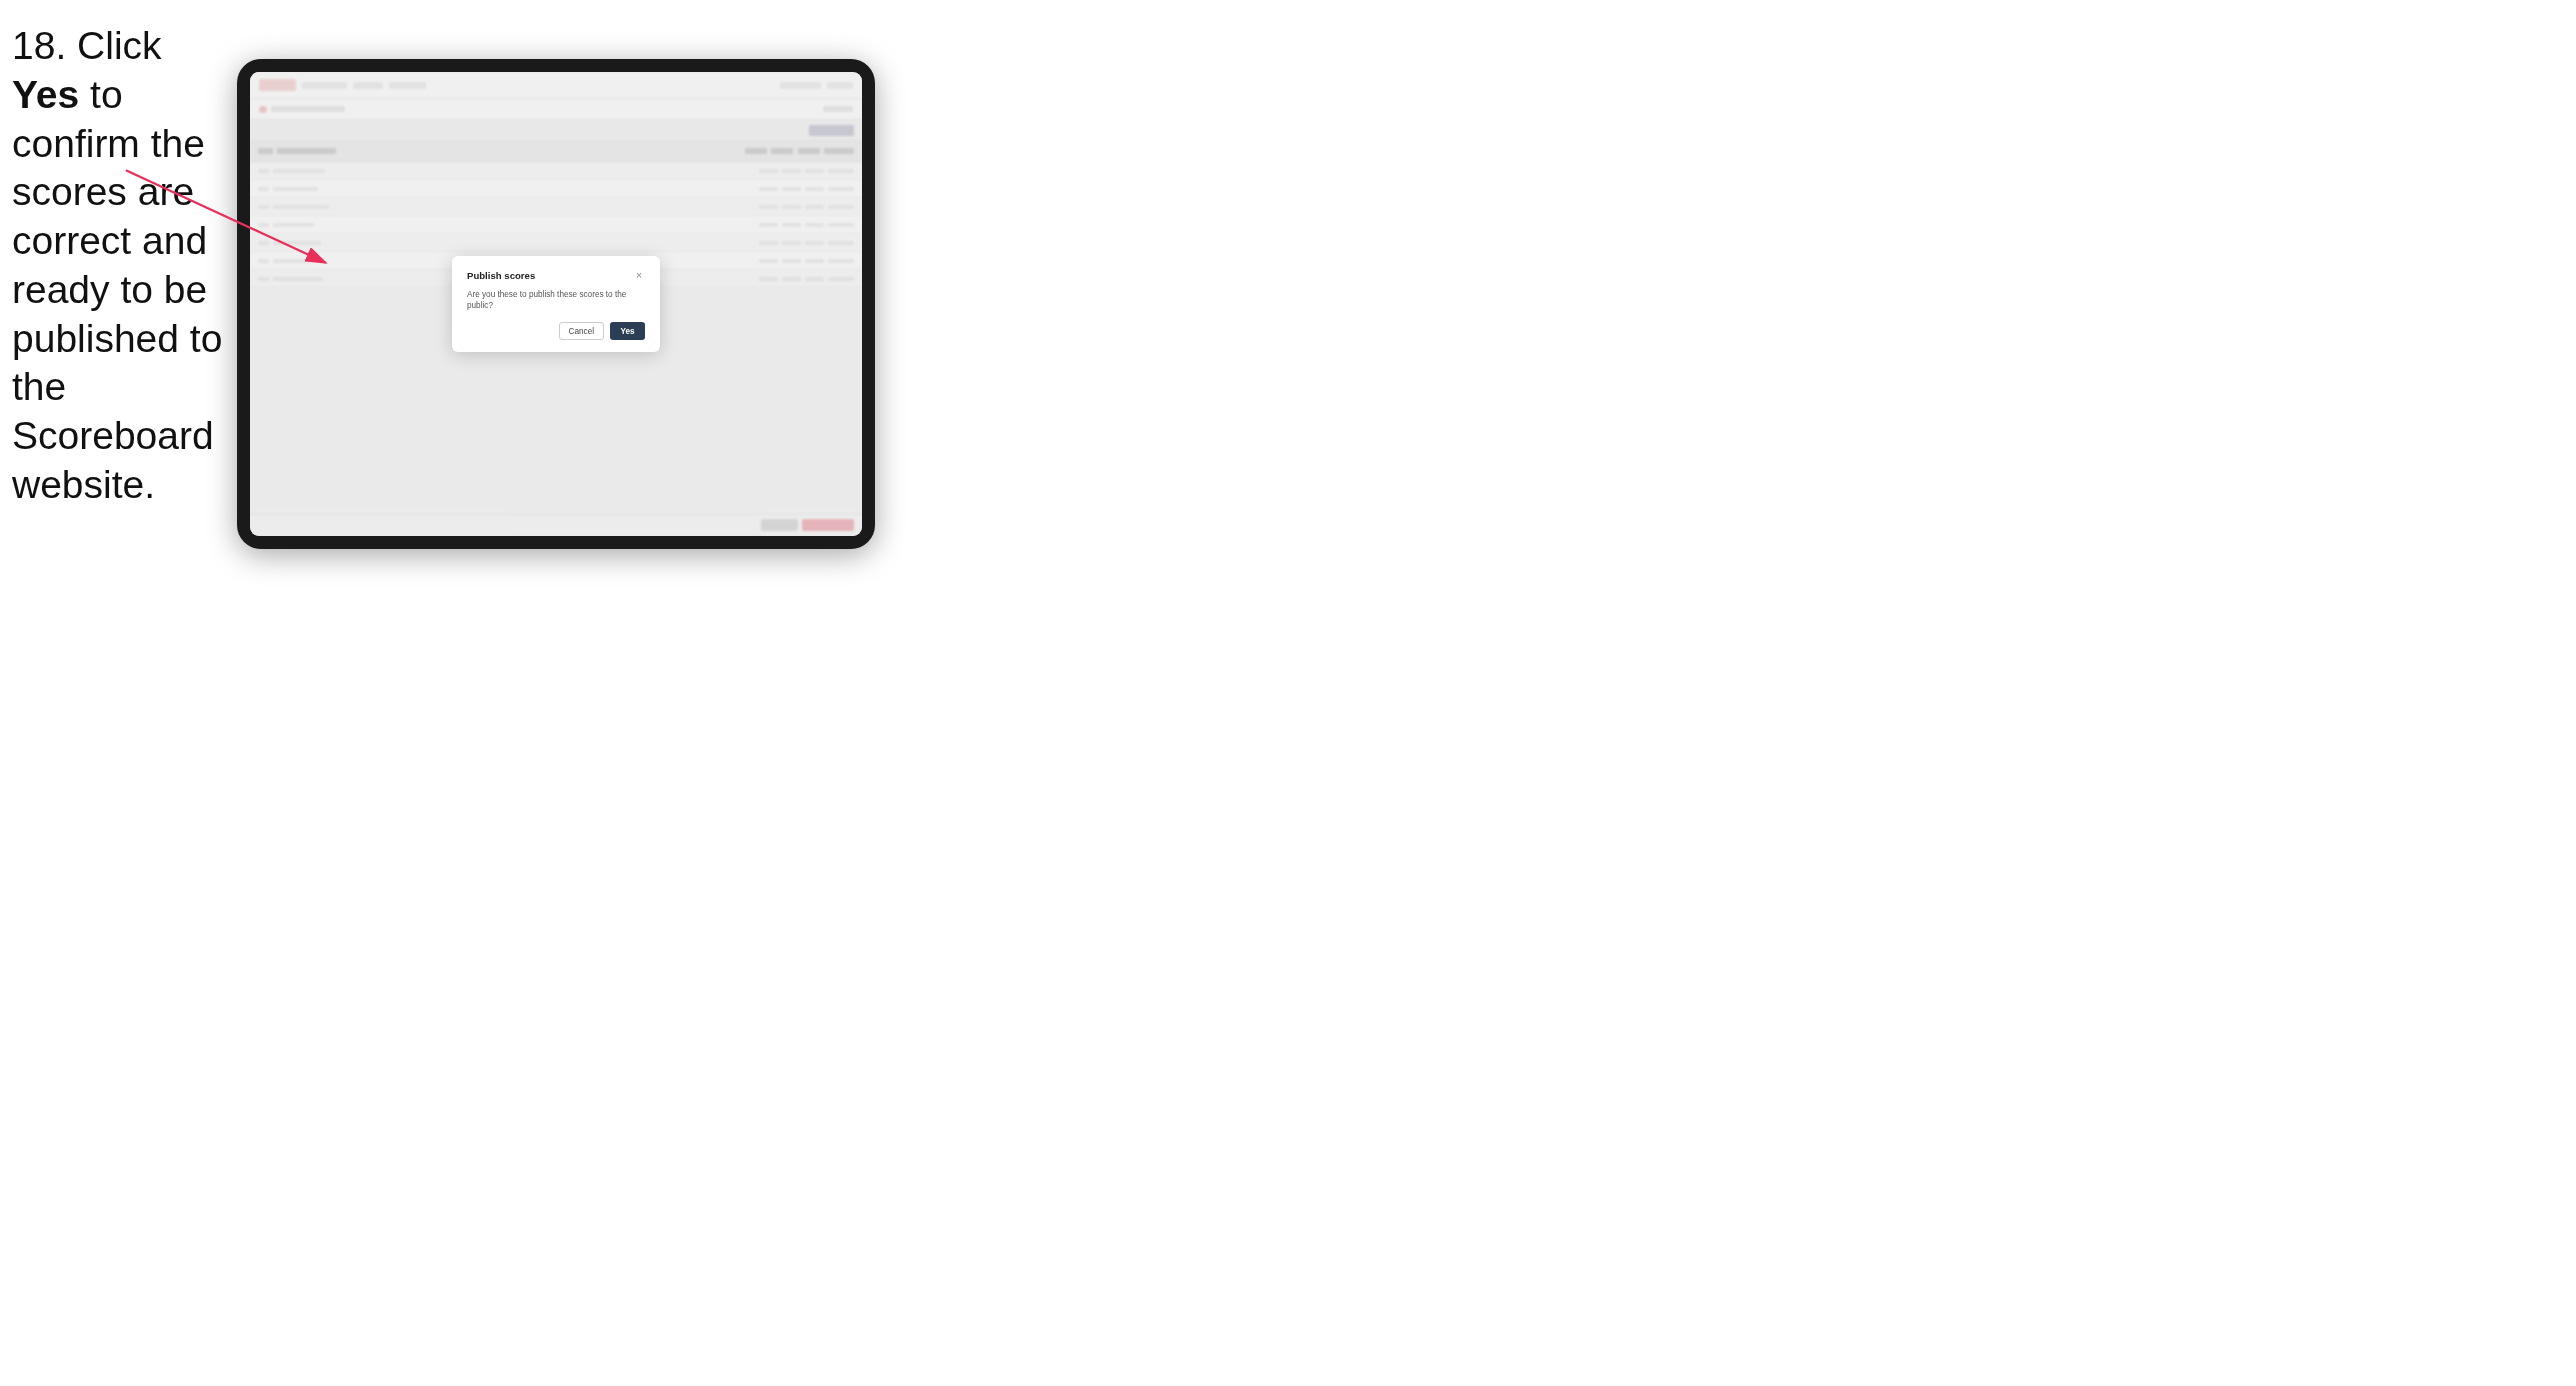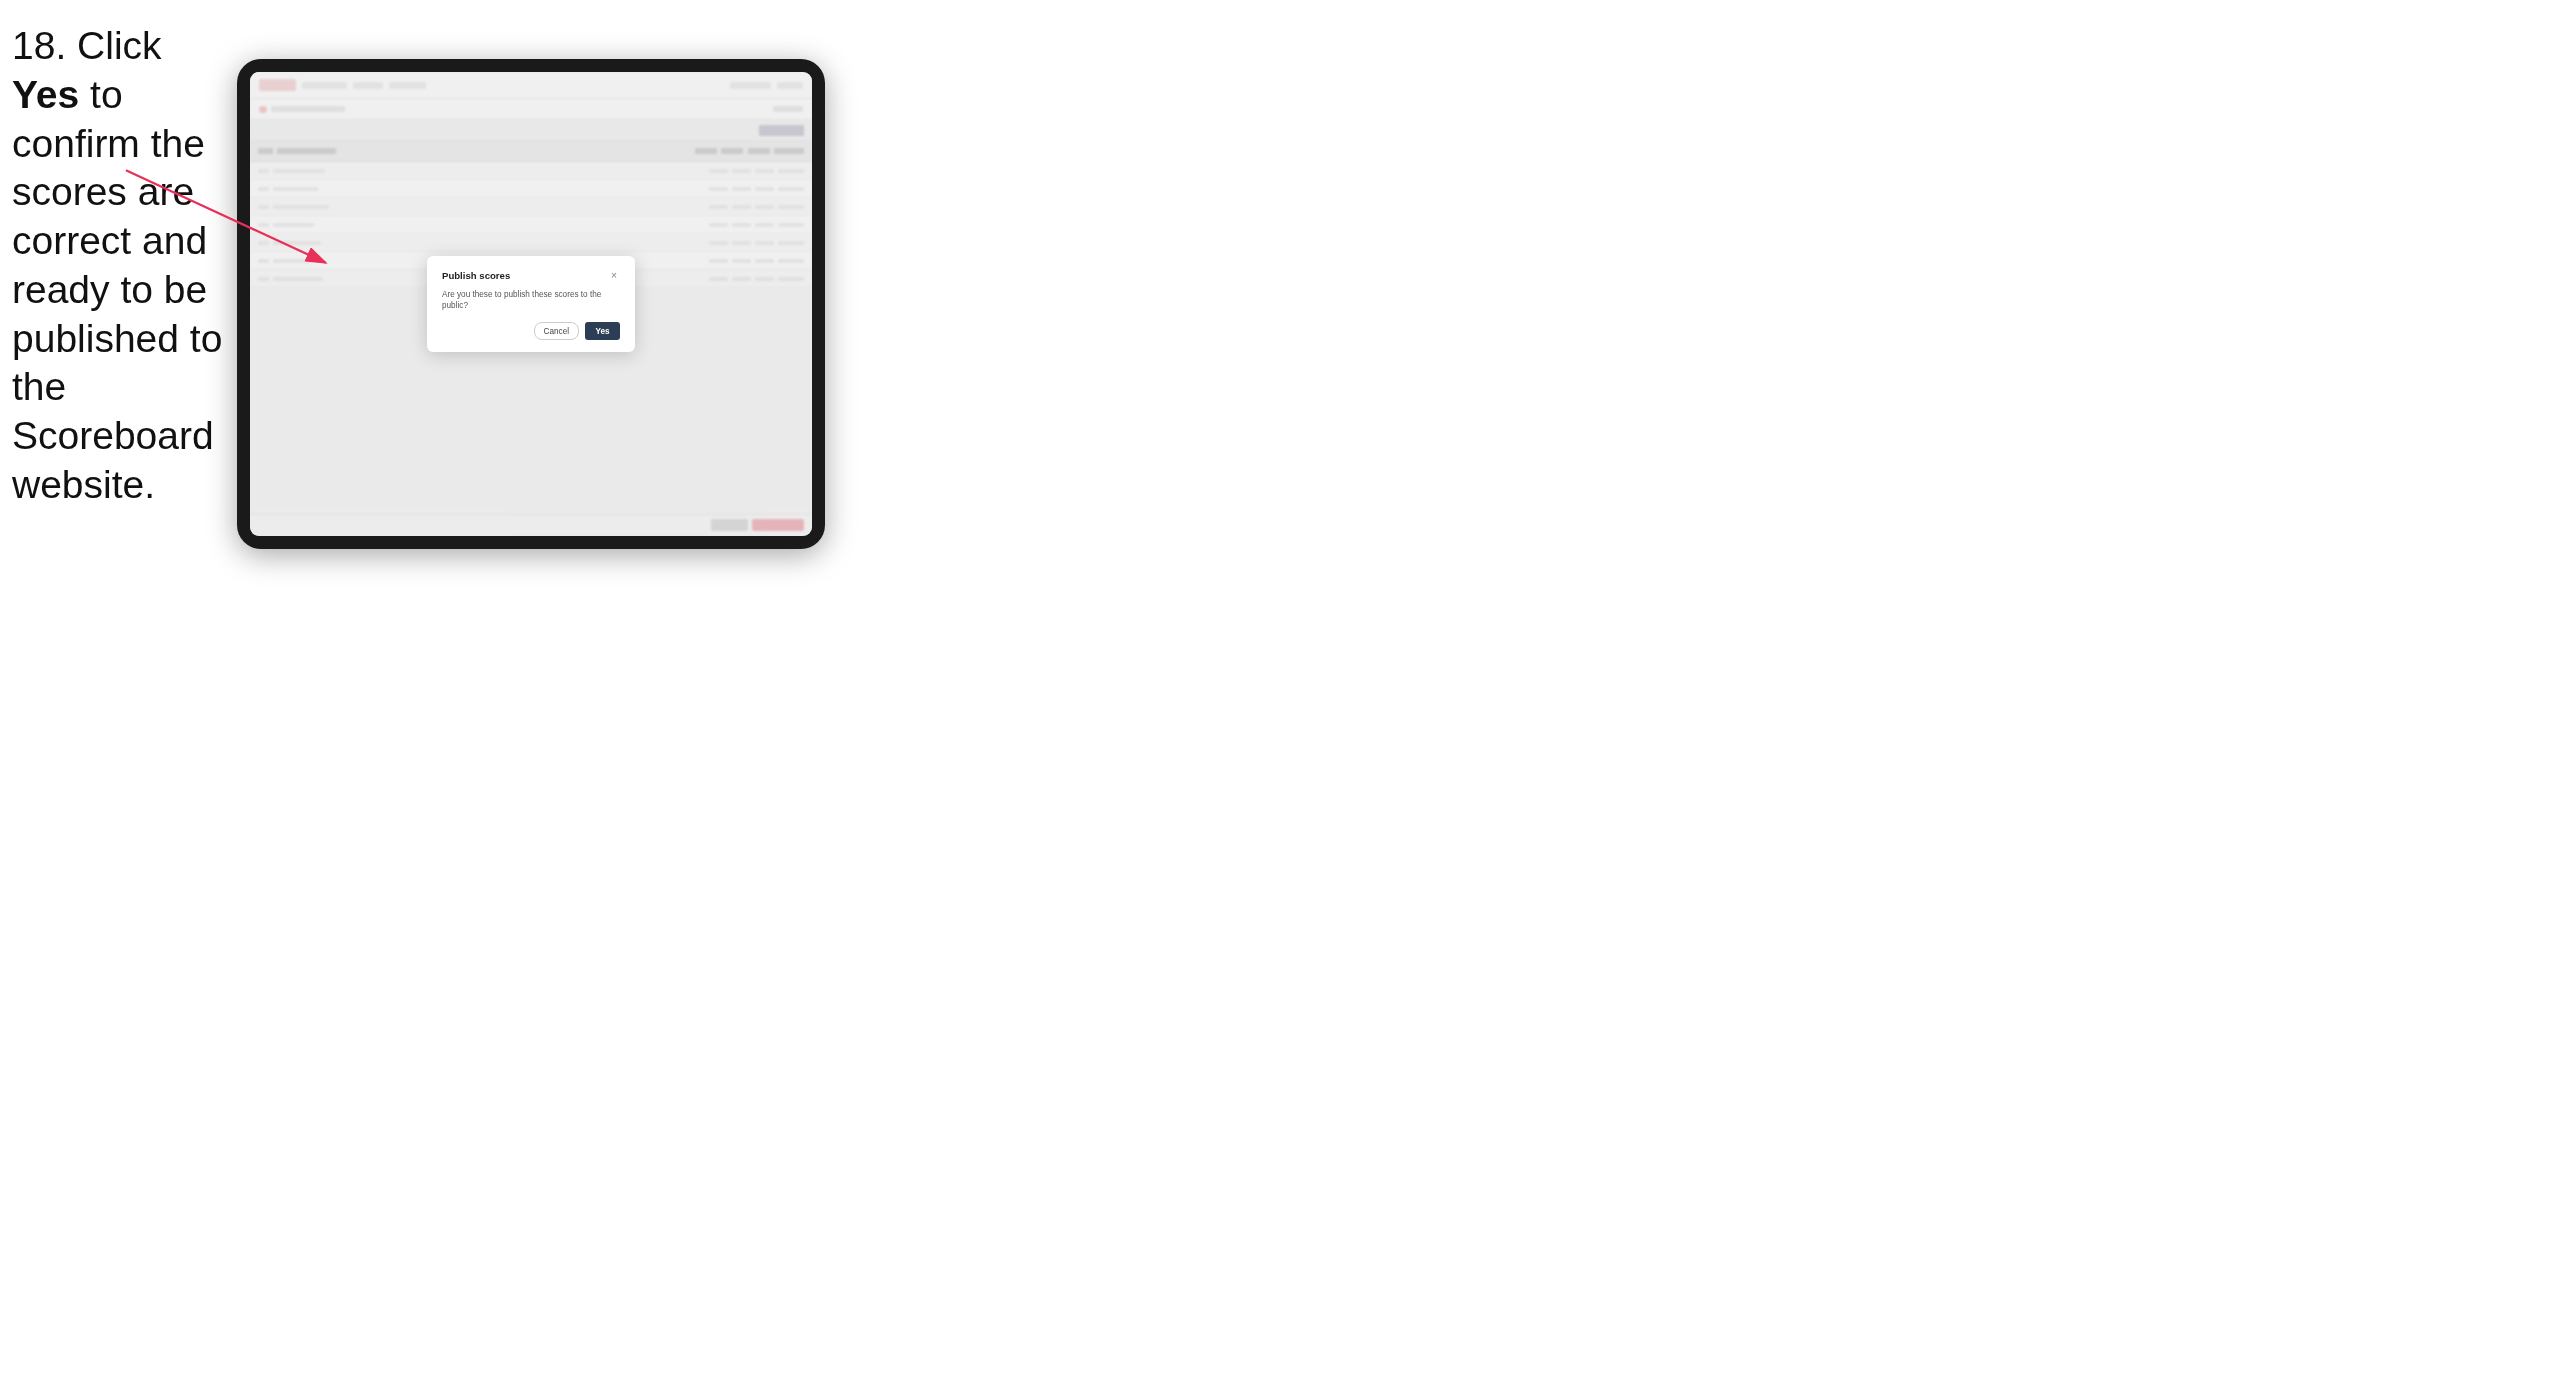--- a/index.html
+++ b/index.html
@@ -24,21 +24,21 @@
     }
     .instruction-text strong {
       font-weight: 700;
     }
 
     
     .tablet {
       position: absolute;
       left: 237px;
       top: 59px;
-      width: 588px;
+      width: 638px;
       height: 490px;
       background: #1a1a1a;
       border-radius: 24px;
       padding: 13.4px;
       box-shadow: 0 6px 30px rgba(0,0,0,0.35);
     }
 
     .tablet-screen {
       width: 100%;
       height: 100%;
@@ -223,21 +223,21 @@
       display: flex;
       justify-content: flex-end;
       gap: 6px;
     }
 
     .btn-cancel {
       padding: 3.7px 9px;
       font-size: 8.2px;
       border: 0.7px solid #cccccc;
       background: #ffffff;
-      border-radius: 8px;
+      border-radius: 3px;
       cursor: pointer;
       color: #444444;
     }
 
     .btn-yes {
       padding: 3.7px 10.4px;
       font-size: 8.2px;
       border: none;
       background: #2c3e55;
       color: #ffffff;

